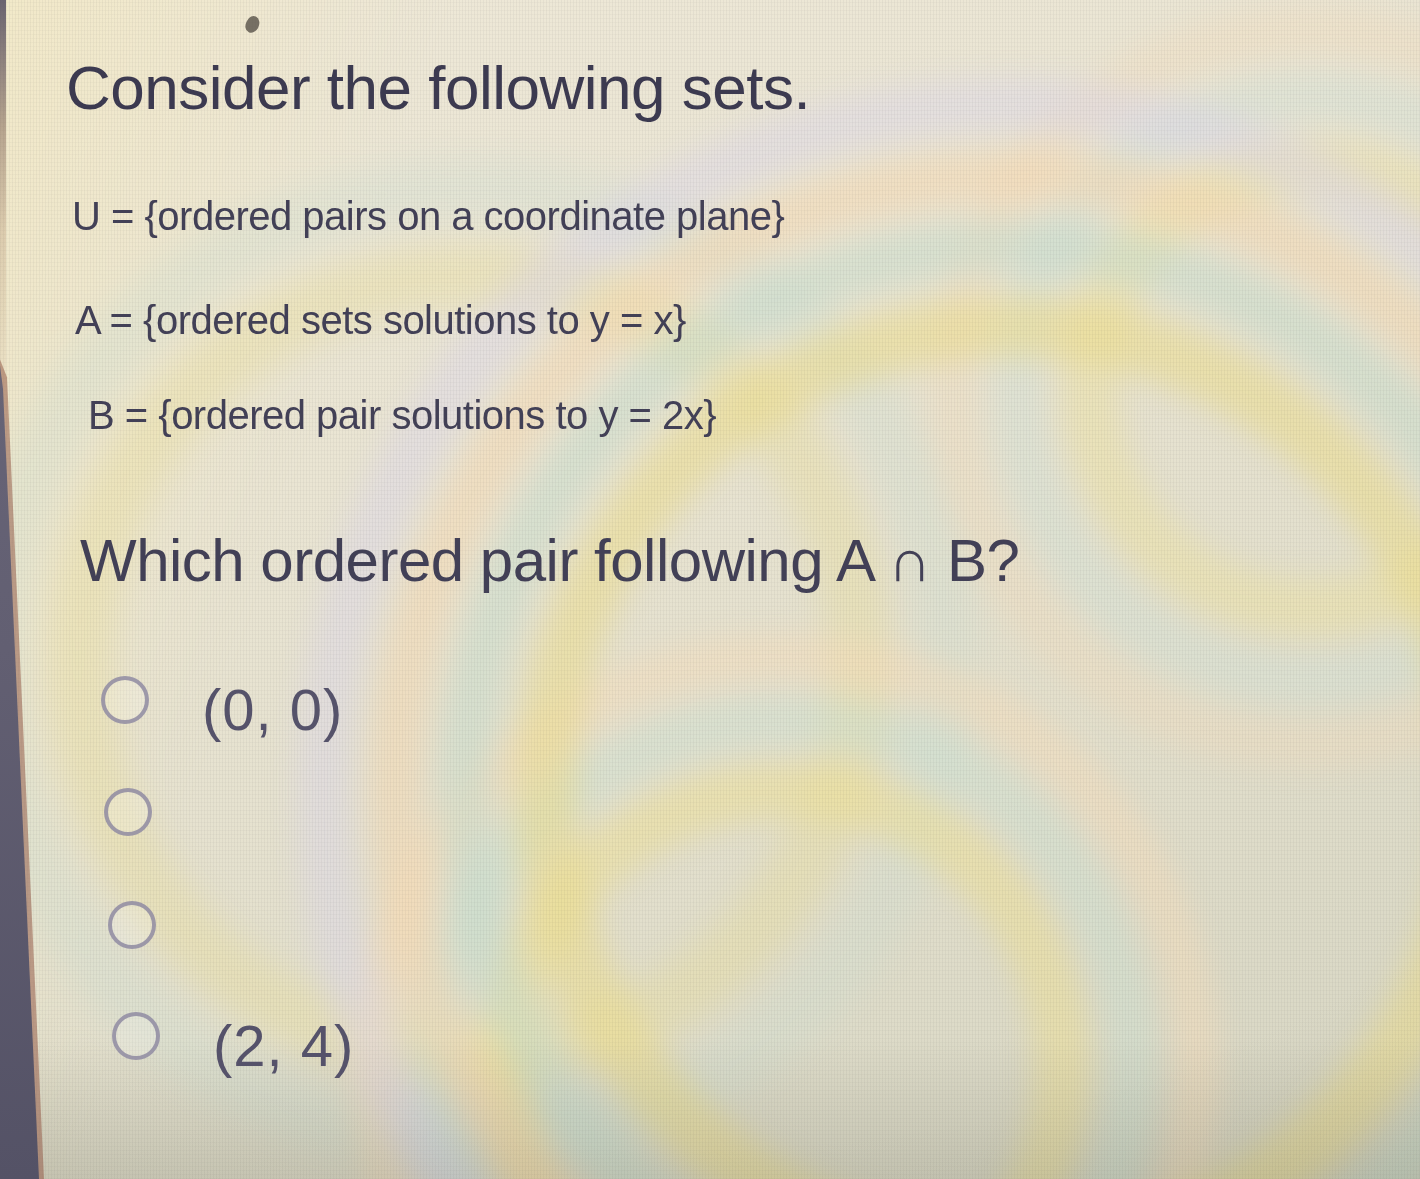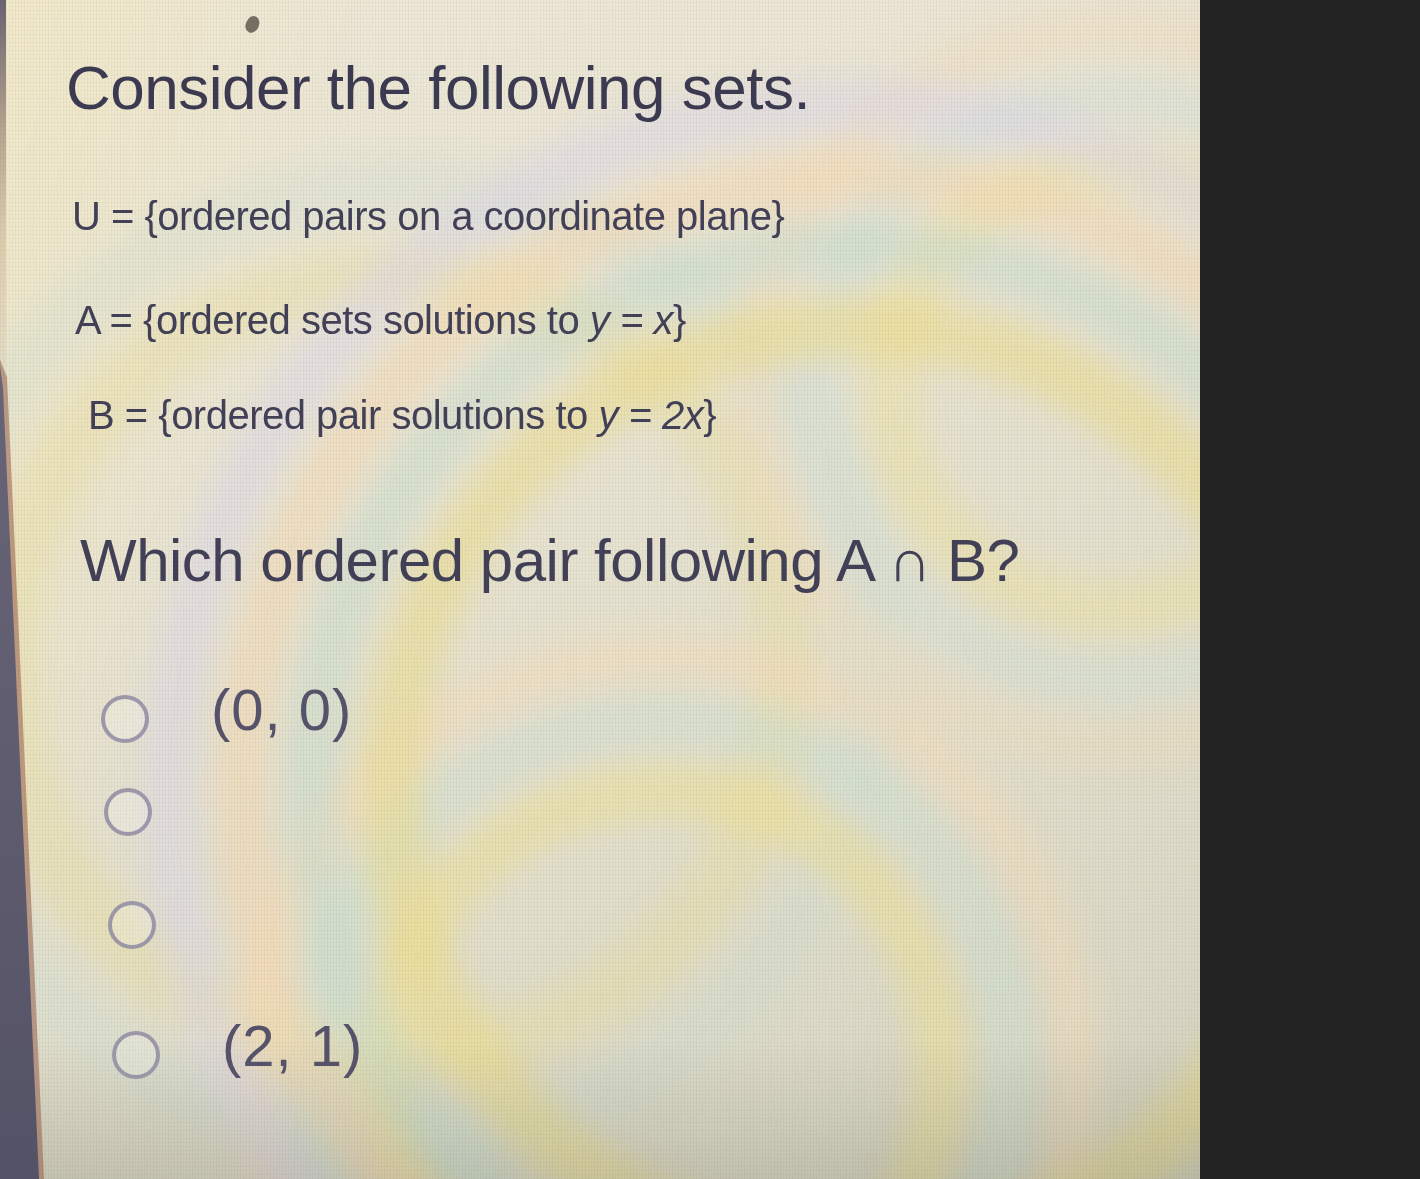--- a/index.html
+++ b/index.html
@@ -1,18 +1,18 @@
 <!DOCTYPE html>
 <html><head>
 <meta charset="utf-8">
 <style>
   html,body{margin:0;padding:0;background:#222;}
   .screen{
     position:relative;
-    width:1200px;height:1179px;
+    width:1420px;height:1179px;
     overflow:hidden;
     font-family:"Liberation Sans", sans-serif;
     background:linear-gradient(158deg,#efe9d8 0%,#eae5d3 35%,#e2dfcc 68%,#d6d5c2 100%);
   }
   
   .swirls{
     position:absolute;inset:-40px;
     pointer-events:none;
     background:
       radial-gradient(circle 780px at 70% 66%, transparent 54%,
@@ -67,32 +67,31 @@
     position:absolute;left:246px;top:16px;width:13px;height:17px;
     background:#585149;border-radius:45% 55% 50% 50%;
     transform:rotate(28deg);opacity:.8;pointer-events:none;
   }
   .content{position:absolute;inset:0;color:#3e3c52;}
   .intro{
     position:absolute;left:66px;top:52px;
     font-size:62px;letter-spacing:-.5px;color:#3c3a50;
   }
   .defline{position:absolute;left:72px;font-size:40px;color:#424056;letter-spacing:-.5px;white-space:nowrap;}
-  .defline .math{font-style:italic;}
+  .defline .math{}
   .def-u{top:194px;}
   .def-a{top:298px;left:75px;}
   .def-b{top:393px;left:88px;}
   .prompt{
     position:absolute;left:80px;top:526px;
     font-size:60px;color:#424056;letter-spacing:-.5px;white-space:nowrap;
   }
   .option{
-    position:absolute;display:flex;align-items:flex-end;
+    position:absolute;display:flex;align-items:flex-start;
     cursor:pointer;
-    gap:9px;
   }
   .opt-1{left:101px;top:676px;}
   .opt-2{left:104px;top:788px;}
   .opt-3{left:108px;top:901px;}
   .opt-4{left:112px;top:1012px;}
   .radio{
     width:48px;height:48px;border-radius:50%;
     border:4px solid rgba(138,132,158,.8);
     background:rgba(255,255,255,.18);
     box-sizing:border-box;
@@ -135,16 +134,16 @@
       <div class="opt-label">(0, 0)</div>
     </div>
     <div class="option opt-2">
       <div class="radio"></div>
     </div>
     <div class="option opt-3">
       <div class="radio"></div>
     </div>
     <div class="option opt-4">
       <div class="radio"></div>
-      <div class="opt-label">(2, 1)</div>
+      <div class="opt-label">(2, 4)</div>
     </div>
   </div>
 </div>
 
 </body></html>

